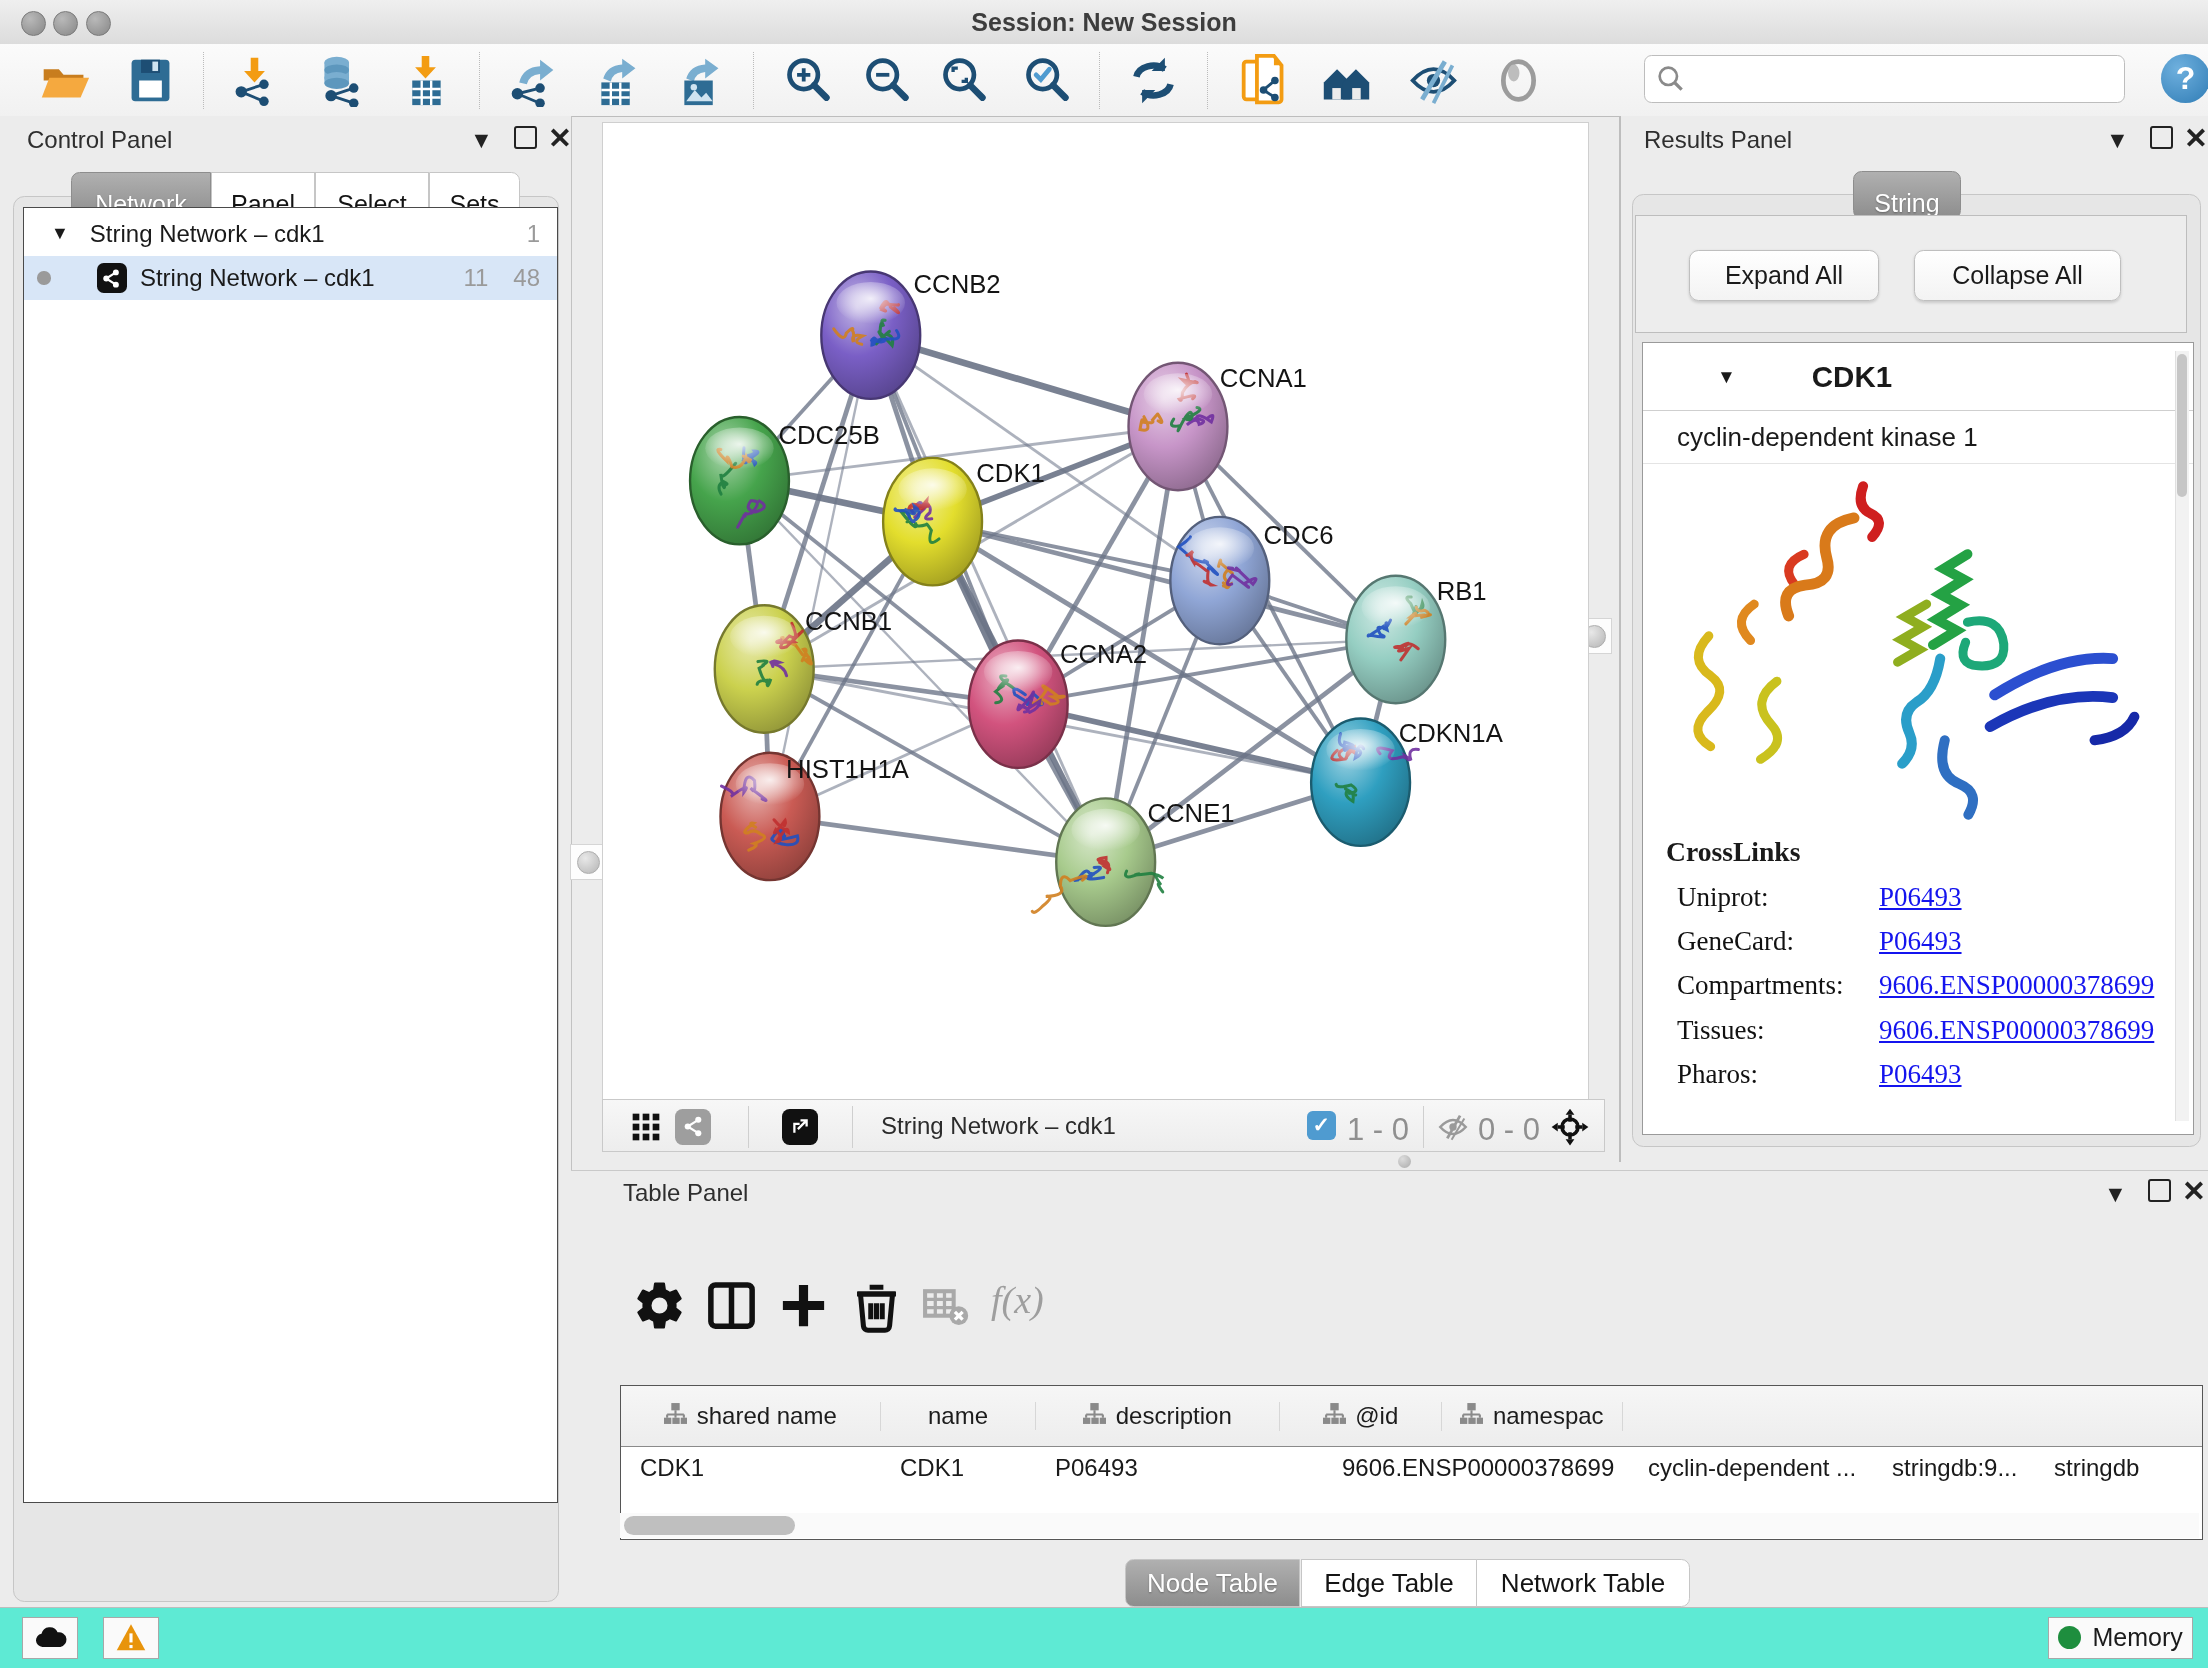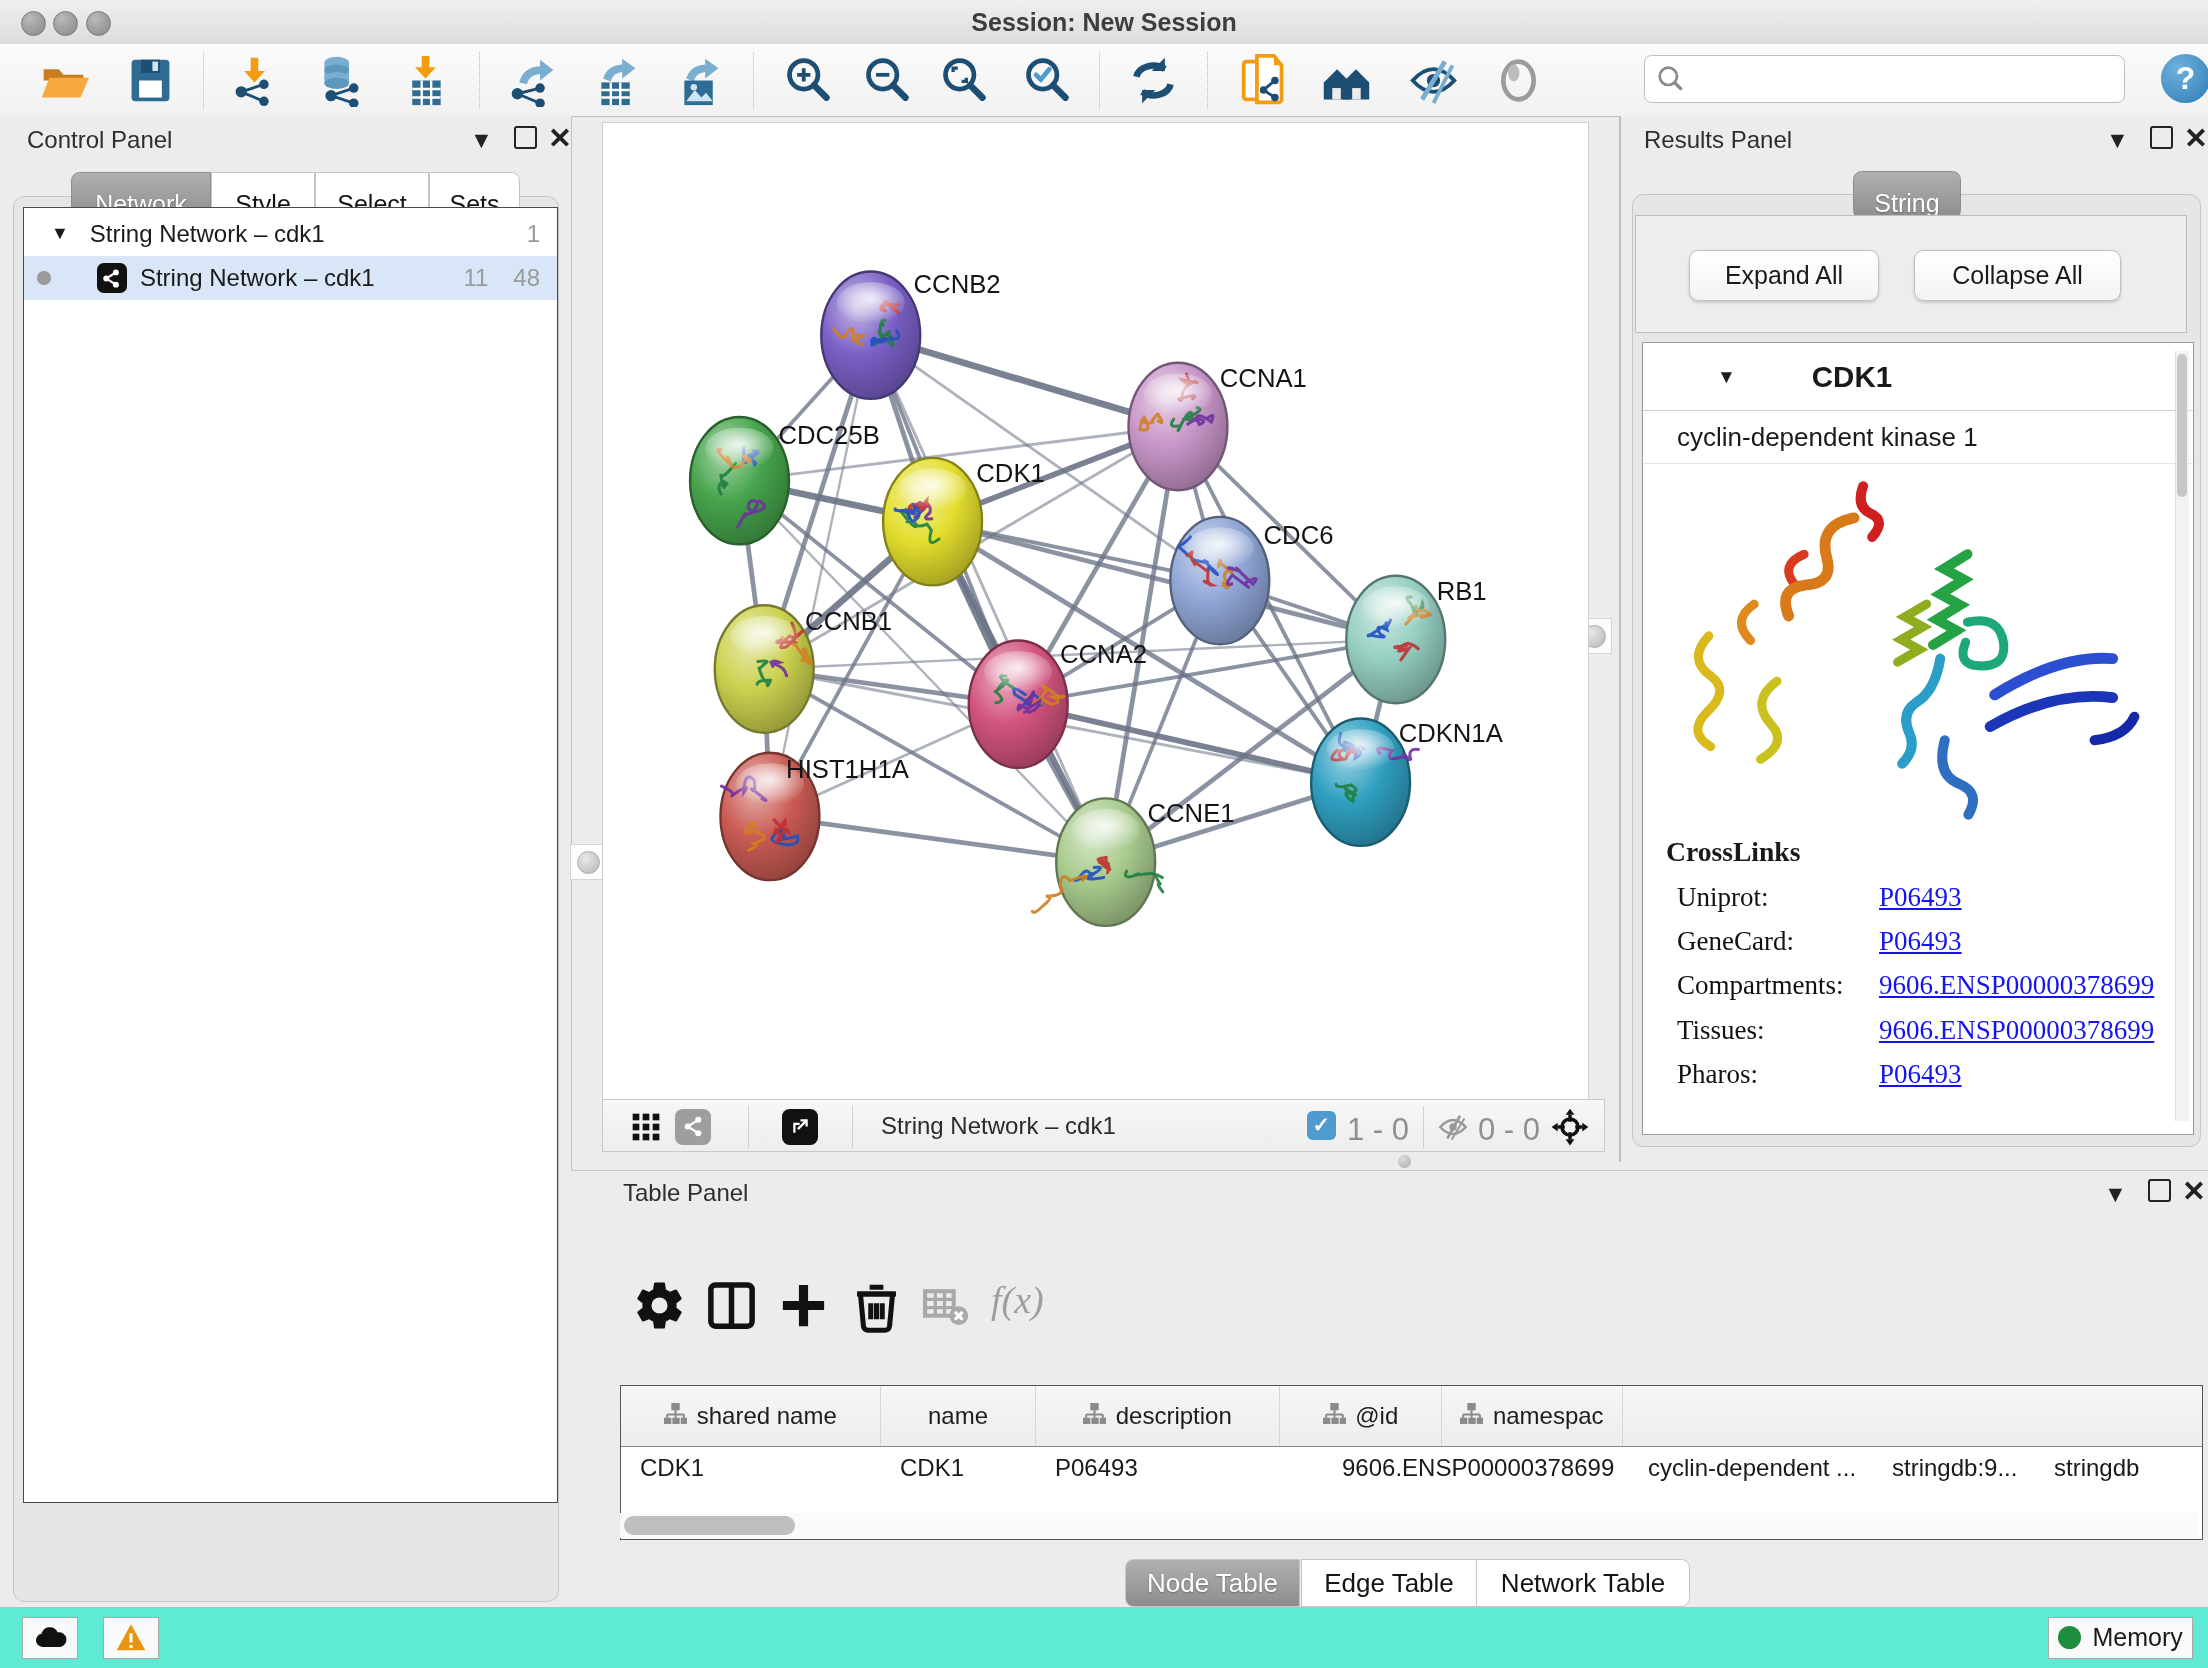--- a/index.html
+++ b/index.html
@@ -62,21 +62,21 @@
   .xl-row{display:flex;font-family:"Liberation Serif",serif;font-size:27px;margin:13.3px 0 0 34px;}
   .xl-label{width:202px;color:#111;}
   .xl-link{color:#1414ee;text-decoration:underline;cursor:pointer;}
   
   #table-panel{left:571px;top:1170px;width:1638px;height:438px;background:#ececec;
                border-top:1px solid #c9c9c9;}
   .tp-ic{position:absolute;top:107px;width:55px;height:55px;cursor:pointer;}
   #tbl{position:absolute;left:49px;top:214px;width:1583px;height:155px;background:#fff;
        border:1.9px solid #555;box-sizing:border-box;overflow:hidden;}
   #tbl-head{display:flex;height:60px;background:linear-gradient(#f6f6f6,#ededed);
-            border-bottom:1.9px solid #8a8a8a;}
+            border-bottom:1.9px solid #8a8a8a;align-items:center;}
   .th{display:flex;align-items:center;justify-content:center;gap:9.5px;font-size:24px;color:#1c1c1c;
       border-right:1px solid #d7d7d7;box-sizing:border-box;cursor:pointer;}
   #tbl-row{display:flex;height:42px;align-items:center;}
   .td{font-size:24px;padding-left:19px;box-sizing:border-box;white-space:nowrap;overflow:hidden;}
   #tbl-hscroll{position:absolute;left:49px;top:342px;width:1579px;height:25px;background:#fafafa;}
   #tbl-thumb{position:absolute;left:3.8px;top:2.9px;width:171px;height:19px;background:#bfbfbf;border-radius:9.5px;}
   .btab{position:absolute;top:388px;height:48px;display:flex;align-items:center;justify-content:center;
         font-size:26px;background:#fff;border:1px solid #c6c6c6;color:#141414;cursor:pointer;box-sizing:border-box;}
   .btab.active{background:linear-gradient(#b0b0b0,#8d8d8d);color:#fff;text-shadow:0 1px 1.9px rgba(0,0,0,.3);}
   
@@ -229,21 +229,21 @@
     <div class="pt-ctl" style="left:470px;top:11.4px">▼</div>
     <div class="pt-ctl" style="left:514px;top:9.5px"><span class="float-ic"></span></div>
     <div class="pt-ctl x-ic" style="left:548px;top:13.3px">✕</div>
 
     <div class="inner-box" style="left:13.3px;top:80px;width:544px;height:1404px"></div>
 
     <div class="tab active" style="left:71px;top:56px;width:140px;height:48px;border-radius:8.6px 0 0 8.6px">
         <span>Network</span>
       </div>
     <div class="tab" style="left:211px;top:56px;width:104px;height:48px">
-        <span>Style</span>
+        <span>Panel</span>
       </div>
     <div class="tab" style="left:315px;top:56px;width:114px;height:48px">
         <span>Select</span>
       </div>
     <div class="tab" style="left:429px;top:56px;width:91px;height:48px;border-radius:0 8.6px 8.6px 0">
         <span>Sets</span>
       </div>
 
     <svg class="abs" style="left:32px;top:120px" width="32" height="32" viewBox="0 0 24 24">
       <path d="M5 5l7 6 7-6M5 12l7 6 7-6" fill="none" stroke="#9a9a9a" stroke-width="2.4"></path>

